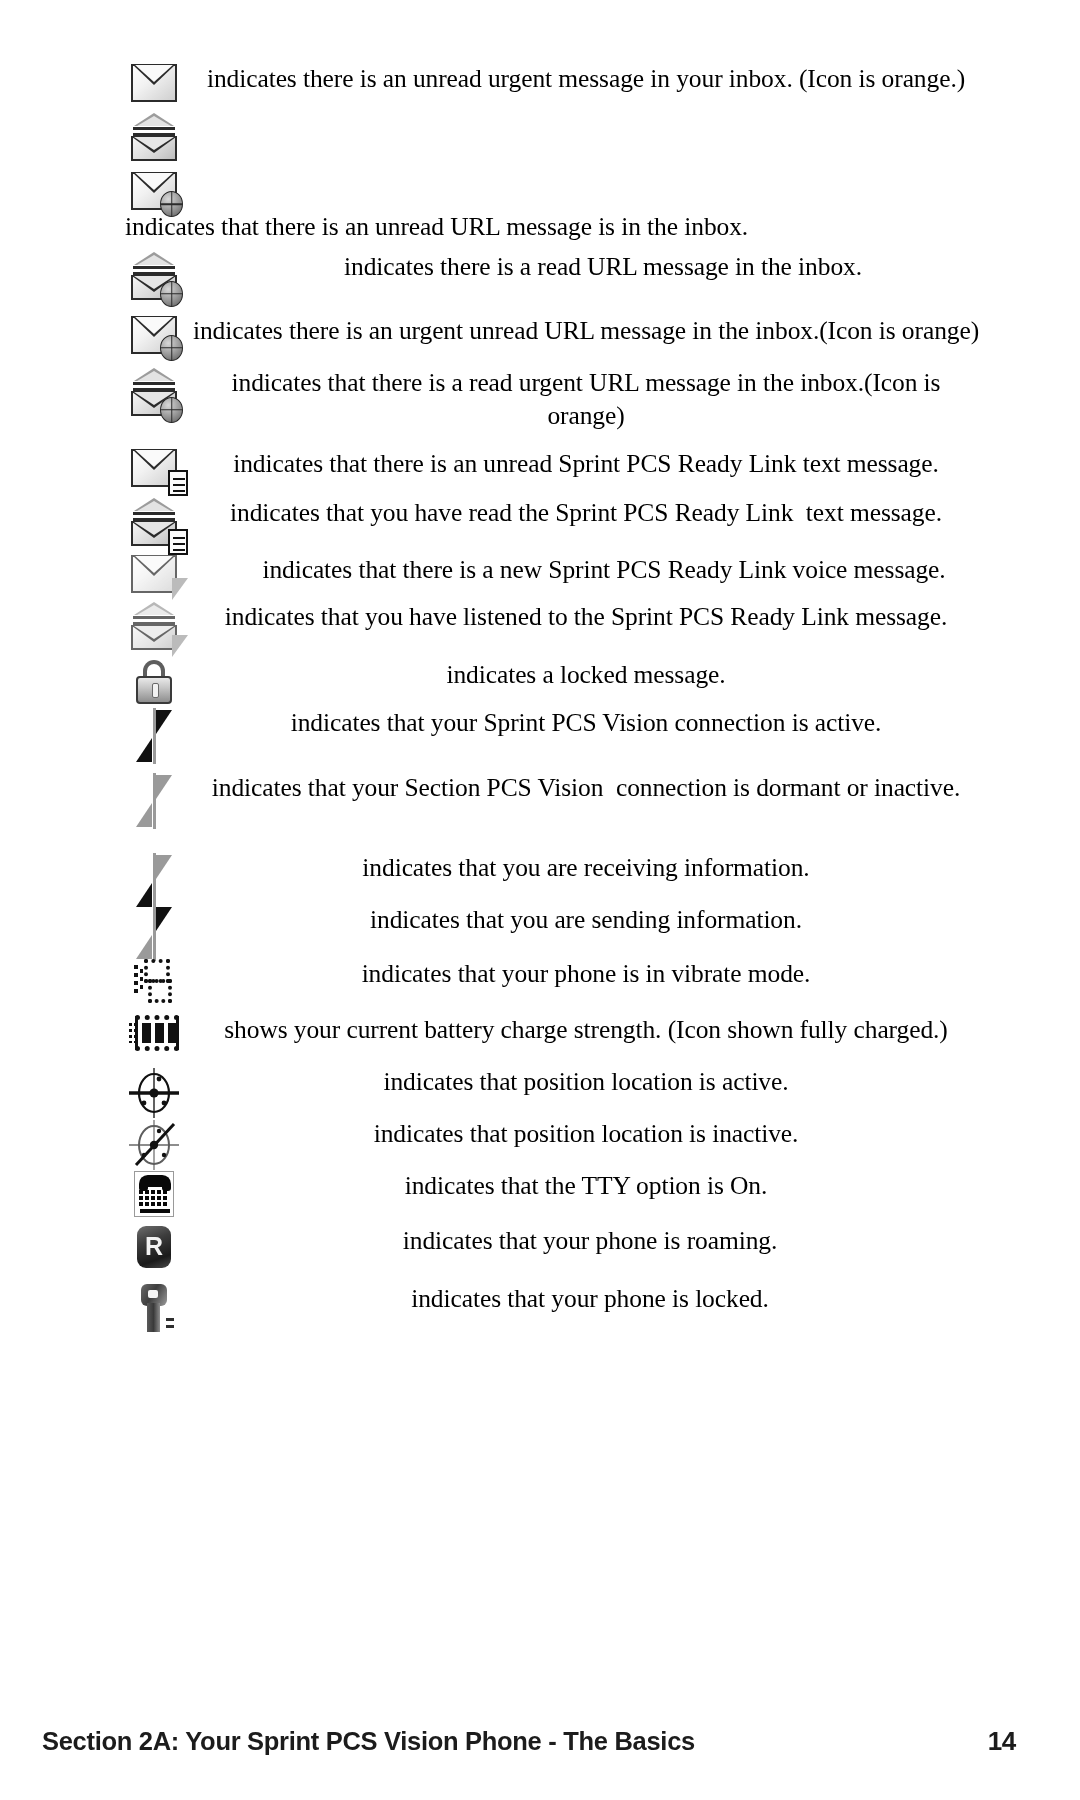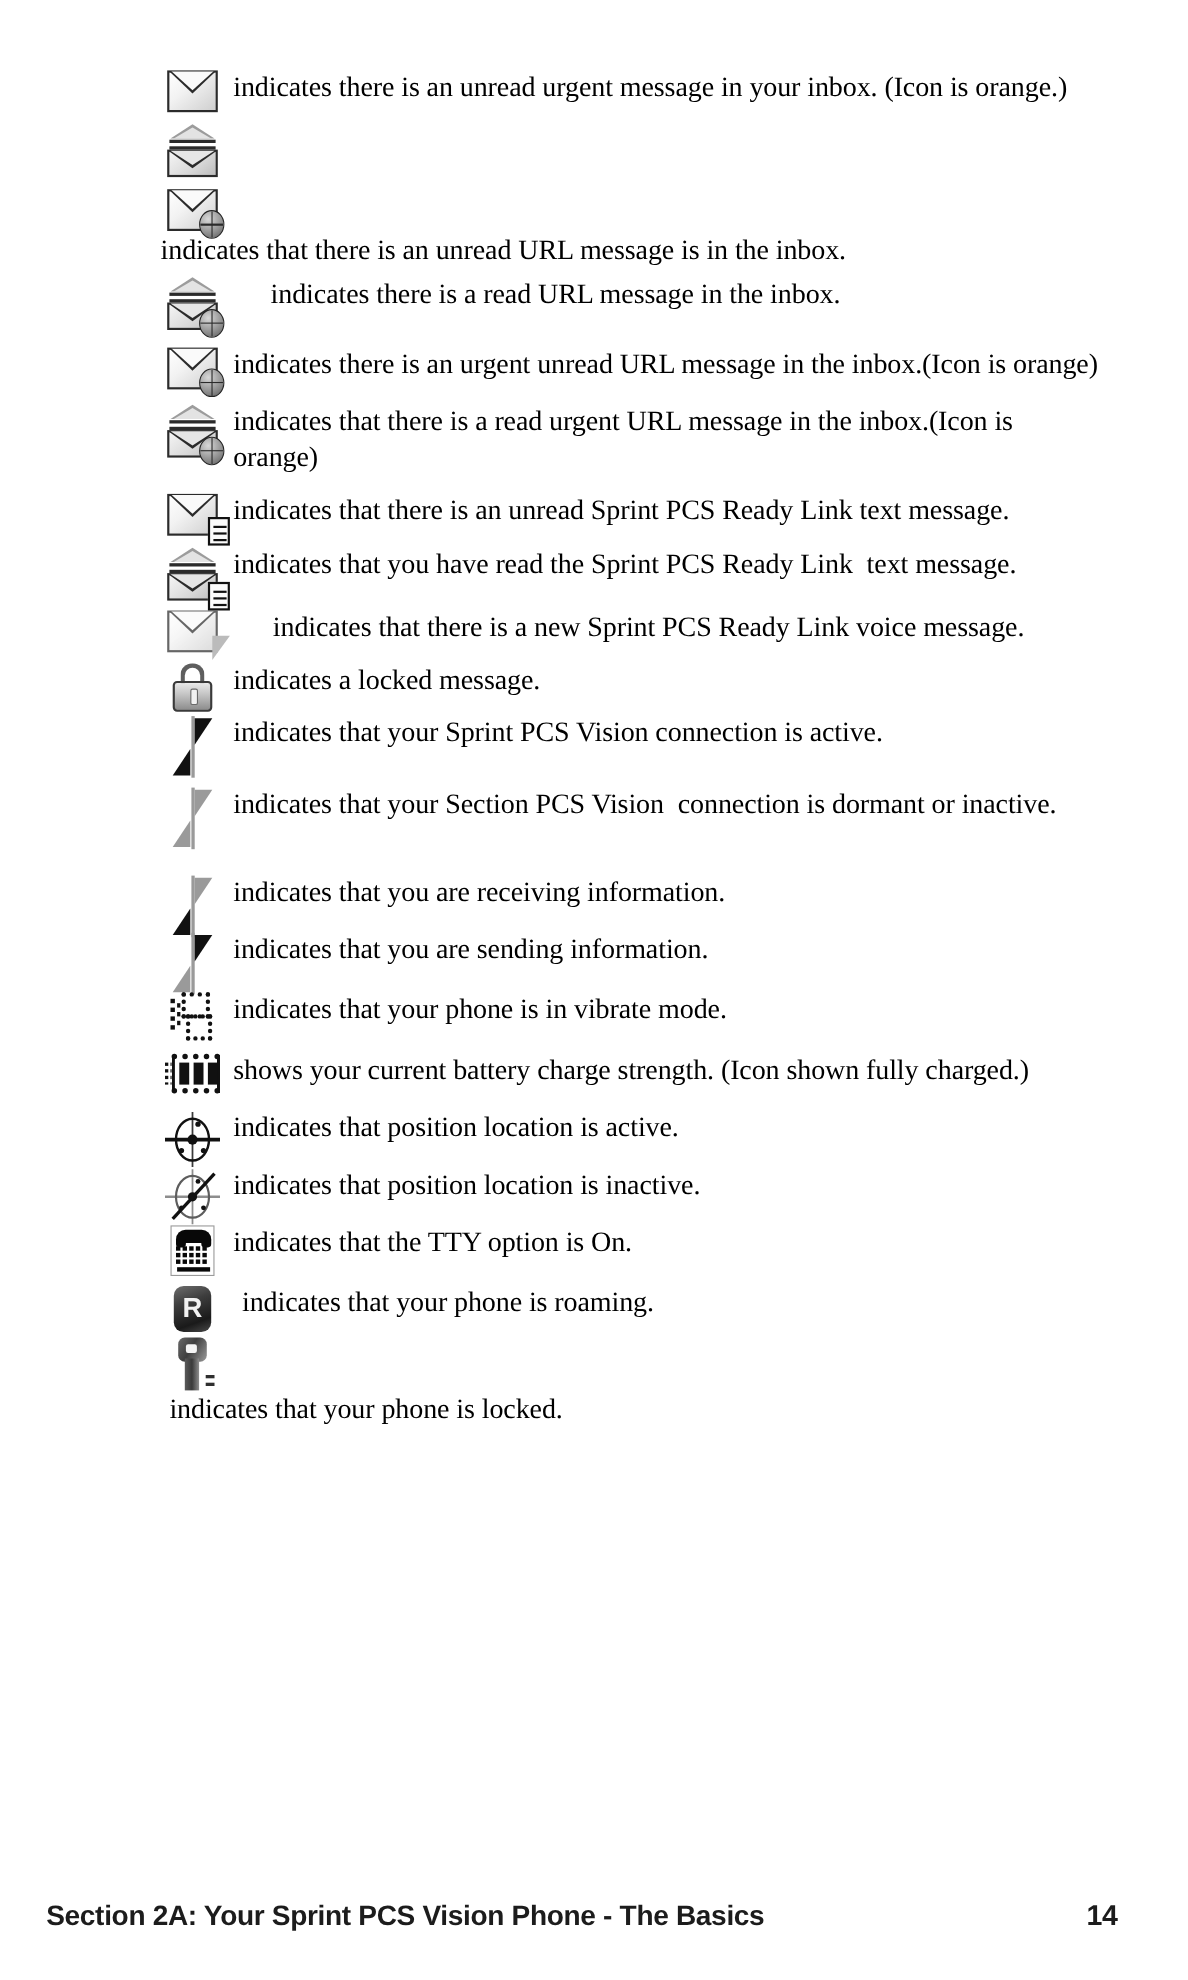--- a/index.html
+++ b/index.html
@@ -20,23 +20,24 @@
   .page {
     position: absolute;
     left: 0; top: 0;
     width: 1080px;
     height: 1800px;
   }
 
   
   .legend-list {
     position: absolute;
-    left: 142px;
+    left: 121px;
     top: 62px;
     width: 860px;
+    text-align: center;
   }
 
   .legend-row {
     display: flex;
     align-items: flex-start;
     width: 100%;
   }
 
   .icon-cell {
     width: 66px;
@@ -566,20 +567,35 @@
       <div class="icon-cell">
         <span class="ic env" style="filter:grayscale(1) opacity(.72);">
           <span class="body"></span>
             <span class="flap"></span>
           <span class="voice-badge"></span>
         </span>
       </div>
       <div class="desc-cell">indicates that there is a new Sprint PCS Ready Link voice message.</div>
     </div>
 
+    <div class="legend-row" style="margin-top:7px;">
+      <div class="icon-cell">
+        <span class="ic env-read" style="filter:grayscale(1) opacity(.72);">
+          <span class="topflap"></span>
+            <span class="topflap2"></span>
+          <span class="ln ln1"></span>
+            <span class="ln ln2"></span>
+          <span class="lower"></span>
+            <span class="vfold"></span>
+            <span class="vfold2"></span>
+          <span class="voice-badge"></span>
+        </span>
+      </div>
+      <div class="desc-cell">indicates that you have listened to the Sprint PCS Ready Link message.</div>
+    </div>
 
     <div class="legend-row" style="margin-top:8px;">
       <div class="icon-cell">
         <span class="ic lock">
           <span class="shackle"></span>
             <span class="bodyl"></span>
             <span class="keyhole"></span>
         </span>
       </div>
       <div class="desc-cell">indicates a locked message.</div>
@@ -701,21 +717,21 @@
 
     <div class="legend-row" style="margin-top:7px;">
       <div class="icon-cell">
         <span class="ic roam">
           <span>R</span>
         </span>
       </div>
       <div class="desc-cell" style="padding-left:12px;">indicates that your phone is roaming.</div>
     </div>
 
-    <div class="legend-row" style="margin-top:3px;flex-direction:column;">
+    <div class="legend-row" style="margin-top:14px;">
       <div class="icon-cell">
         <span class="ic keyic">
           <span class="head"></span>
             <span class="hole"></span>
             <span class="shaft"></span>
           <span class="tooth t1"></span>
             <span class="tooth t2"></span>
         </span>
       </div>
       <div class="desc-cell" style="padding-left:12px;">indicates that your phone is locked.</div>

